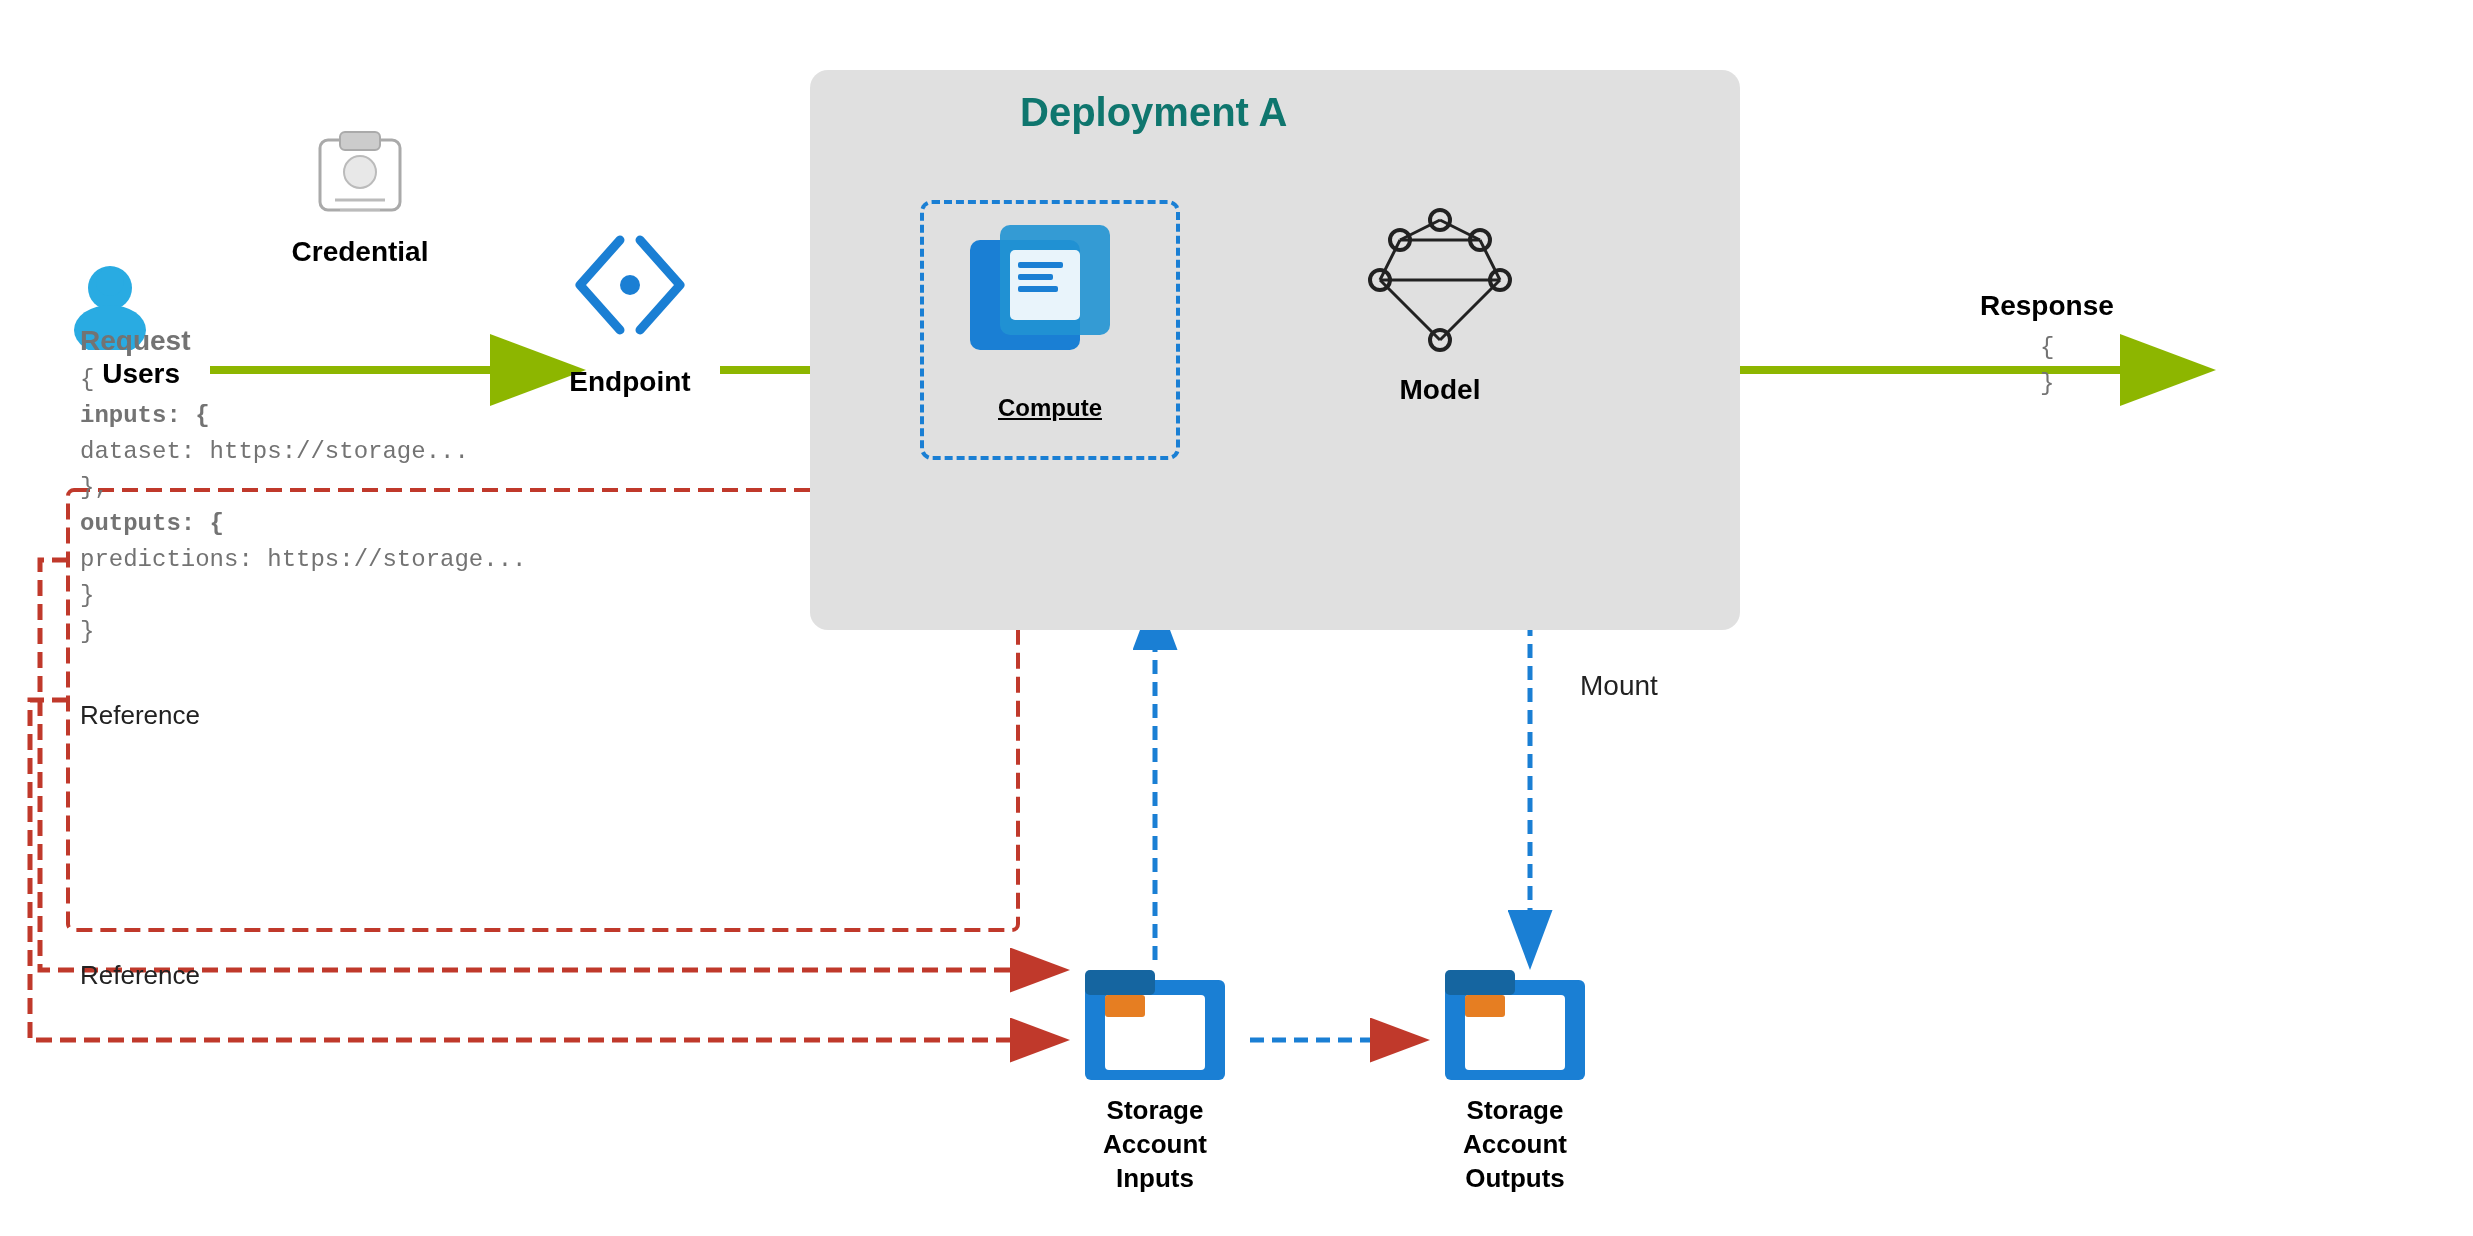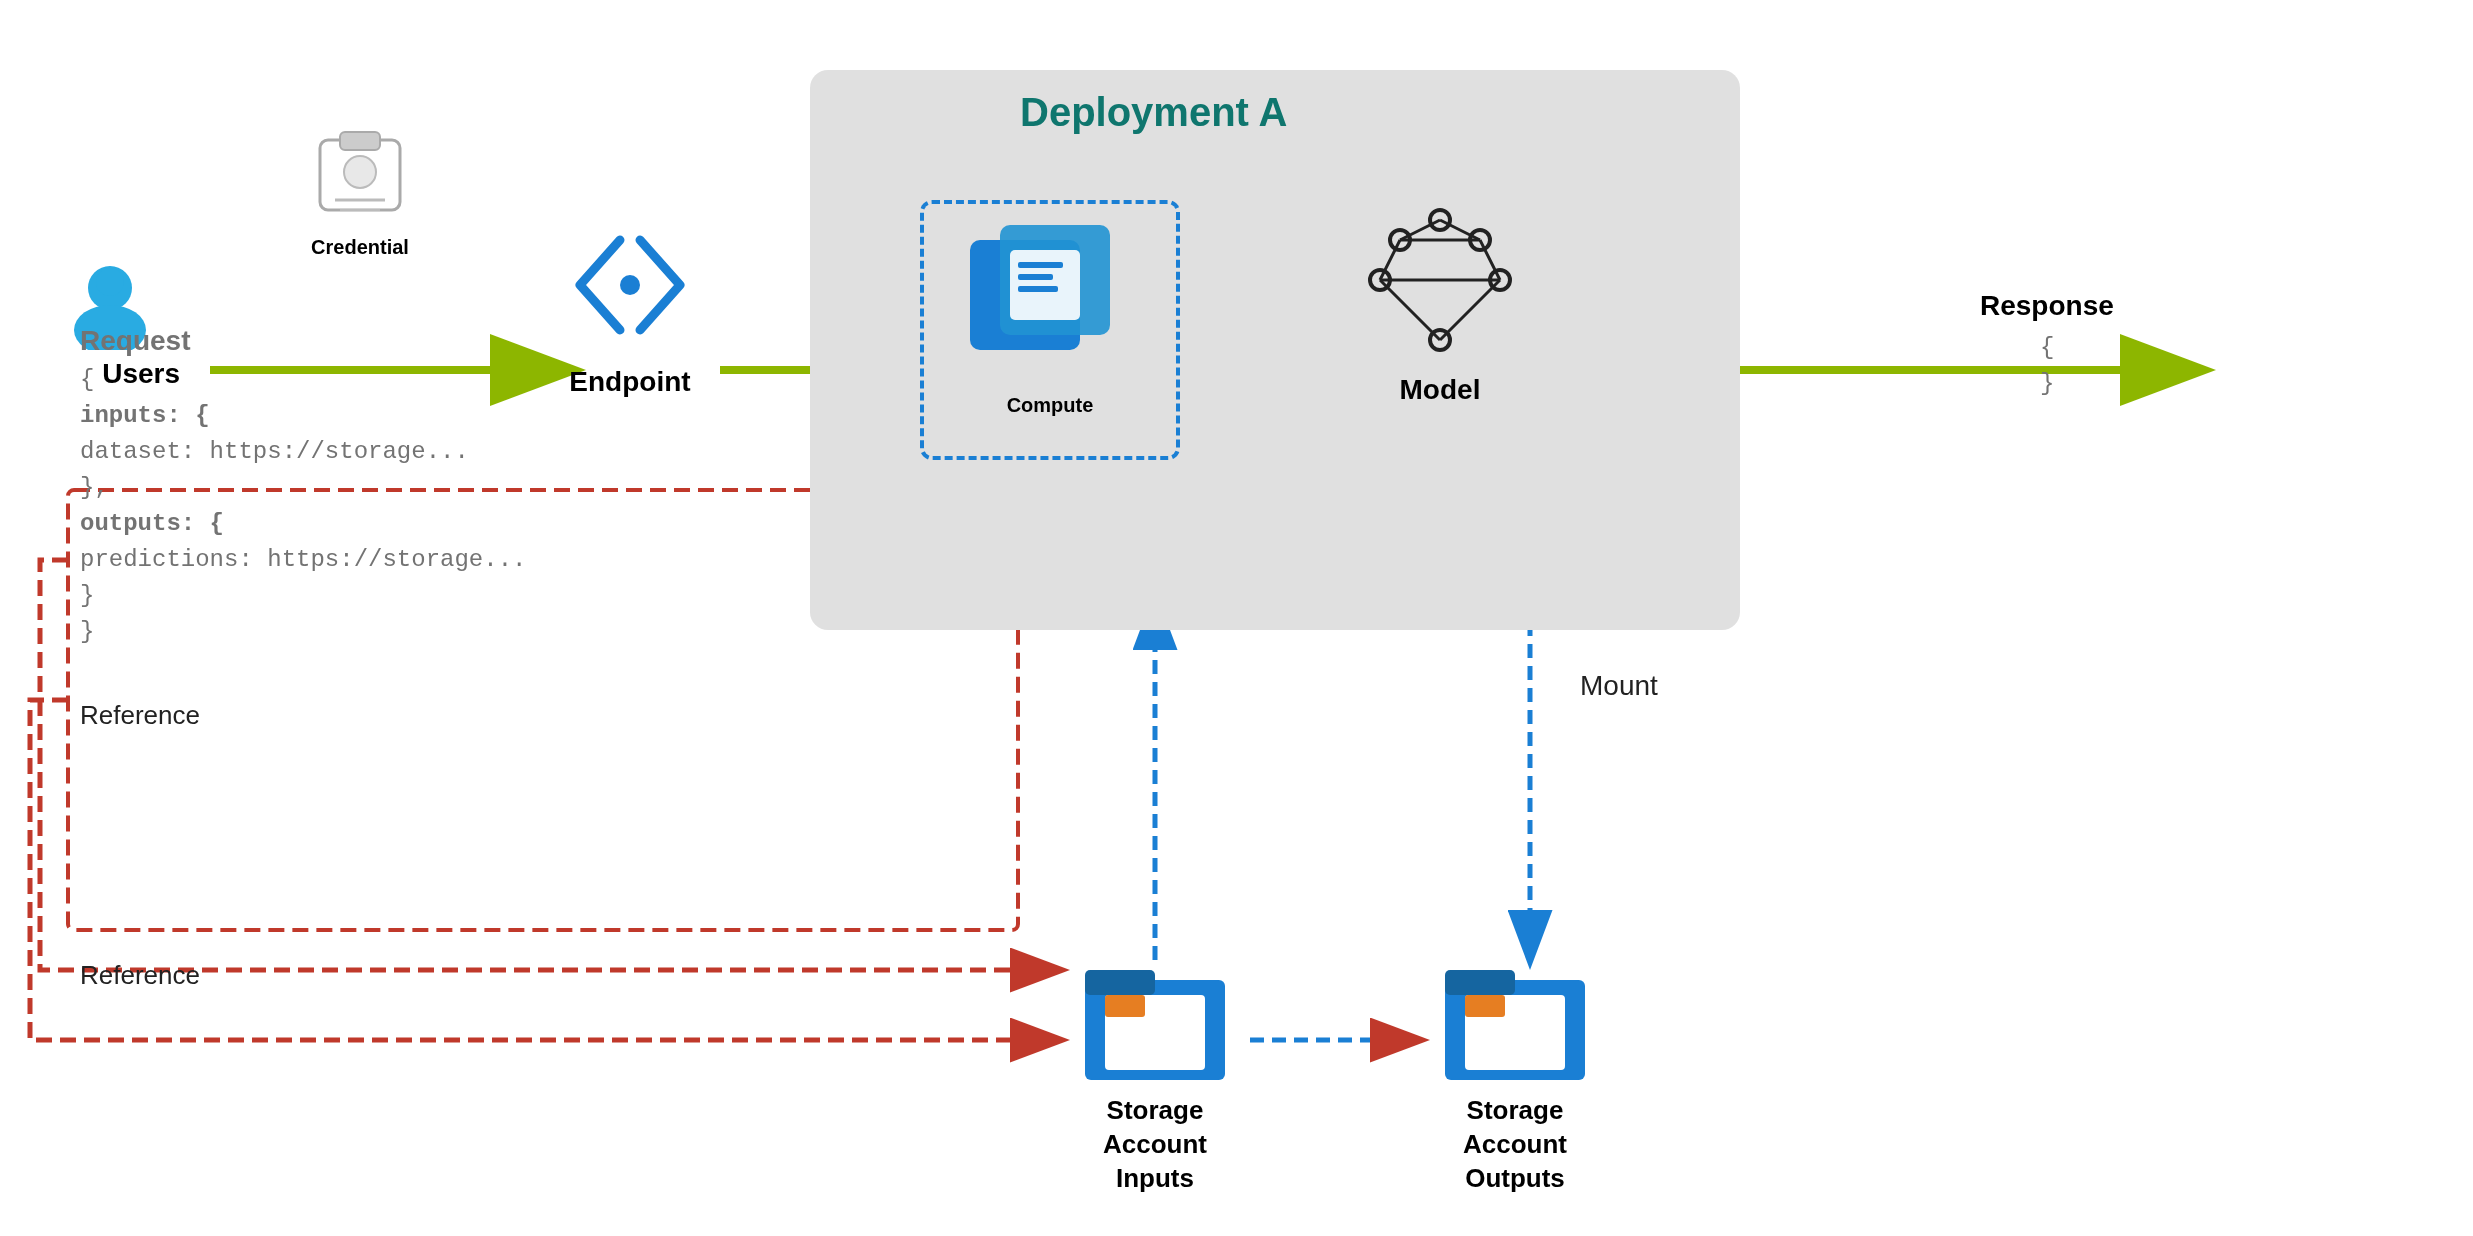--- a/index.html
+++ b/index.html
@@ -110,21 +110,21 @@
 
       <rect x="15" y="20" width="80" height="70" rx="8" fill="#fff" stroke="#aaa" stroke-width="3"></rect>
 
       <rect x="35" y="12" width="40" height="18" rx="5" fill="#ccc" stroke="#aaa" stroke-width="2"></rect>
 
       <circle cx="55" cy="52" r="16" fill="#e8e8e8" stroke="#bbb" stroke-width="2"></circle>
 
       <line x1="30" y1="80" x2="80" y2="80" stroke="#bbb" stroke-width="3"></line>
       <line x1="35" y1="90" x2="75" y2="90" stroke="#bbb" stroke-width="2"></line>
     </svg>
-    <div style="font-size:20px; font-weight:700; margin-top:2px;">Credential</div>
+    <div style="font-size:28px; font-weight:700; margin-top:2px;">Credential</div>
   </div>
 
   <div style="position:absolute; left:540px; top:220px; text-align:center; width:180px;">
     <svg width="140" height="130" viewBox="0 0 140 130">
 
       <polyline points="60,20 20,65 60,110" fill="none" stroke="#1a7fd4" stroke-width="9" stroke-linecap="round" stroke-linejoin="round"></polyline>
 
       <polyline points="80,20 120,65 80,110" fill="none" stroke="#1a7fd4" stroke-width="9" stroke-linecap="round" stroke-linejoin="round"></polyline>
 
       <circle cx="70" cy="65" r="10" fill="#1a7fd4"></circle>
@@ -142,21 +142,21 @@
     <svg width="200" height="180" viewBox="0 0 200 180">
 
       <rect x="20" y="30" width="110" height="110" rx="10" fill="#1a7fd4"></rect>
       <rect x="50" y="15" width="110" height="110" rx="10" fill="#2193d3" opacity="0.9"></rect>
 
       <rect x="60" y="40" width="70" height="70" rx="5" fill="white" opacity="0.9"></rect>
       <rect x="68" y="52" width="45" height="6" rx="2" fill="#1a7fd4"></rect>
       <rect x="68" y="64" width="35" height="6" rx="2" fill="#1a7fd4"></rect>
       <rect x="68" y="76" width="40" height="6" rx="2" fill="#1a7fd4"></rect>
     </svg>
-    <div style="font-size:20px; font-weight:600;">Compute</div>
+    <div style="font-size:24px; font-weight:600;text-decoration:underline;">Compute</div>
   </div>
 
   <div style="position:absolute; left:1340px; top:190px; text-align:center; width:200px;">
     <svg width="180" height="180" viewBox="0 0 180 180">
 
       <circle cx="90" cy="30" r="10" fill="none" stroke="#222" stroke-width="4"></circle>
       <circle cx="30" cy="90" r="10" fill="none" stroke="#222" stroke-width="4"></circle>
       <circle cx="150" cy="90" r="10" fill="none" stroke="#222" stroke-width="4"></circle>
       <circle cx="90" cy="150" r="10" fill="none" stroke="#222" stroke-width="4"></circle>
       <circle cx="50" cy="50" r="10" fill="none" stroke="#222" stroke-width="4"></circle>

